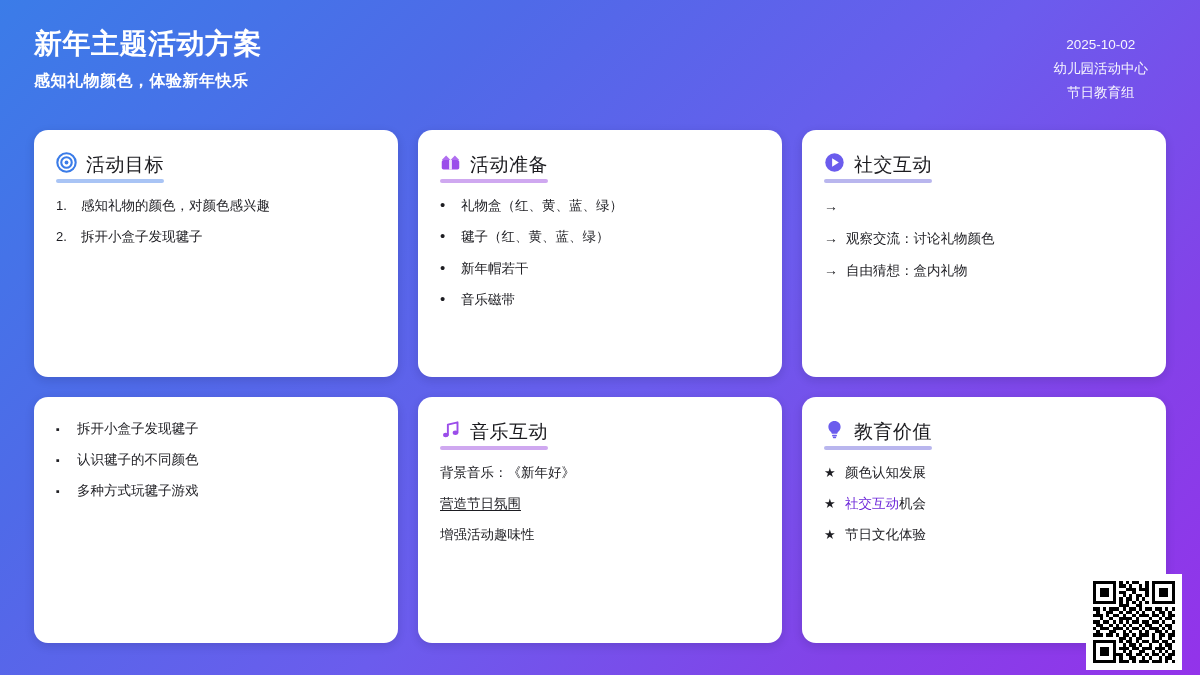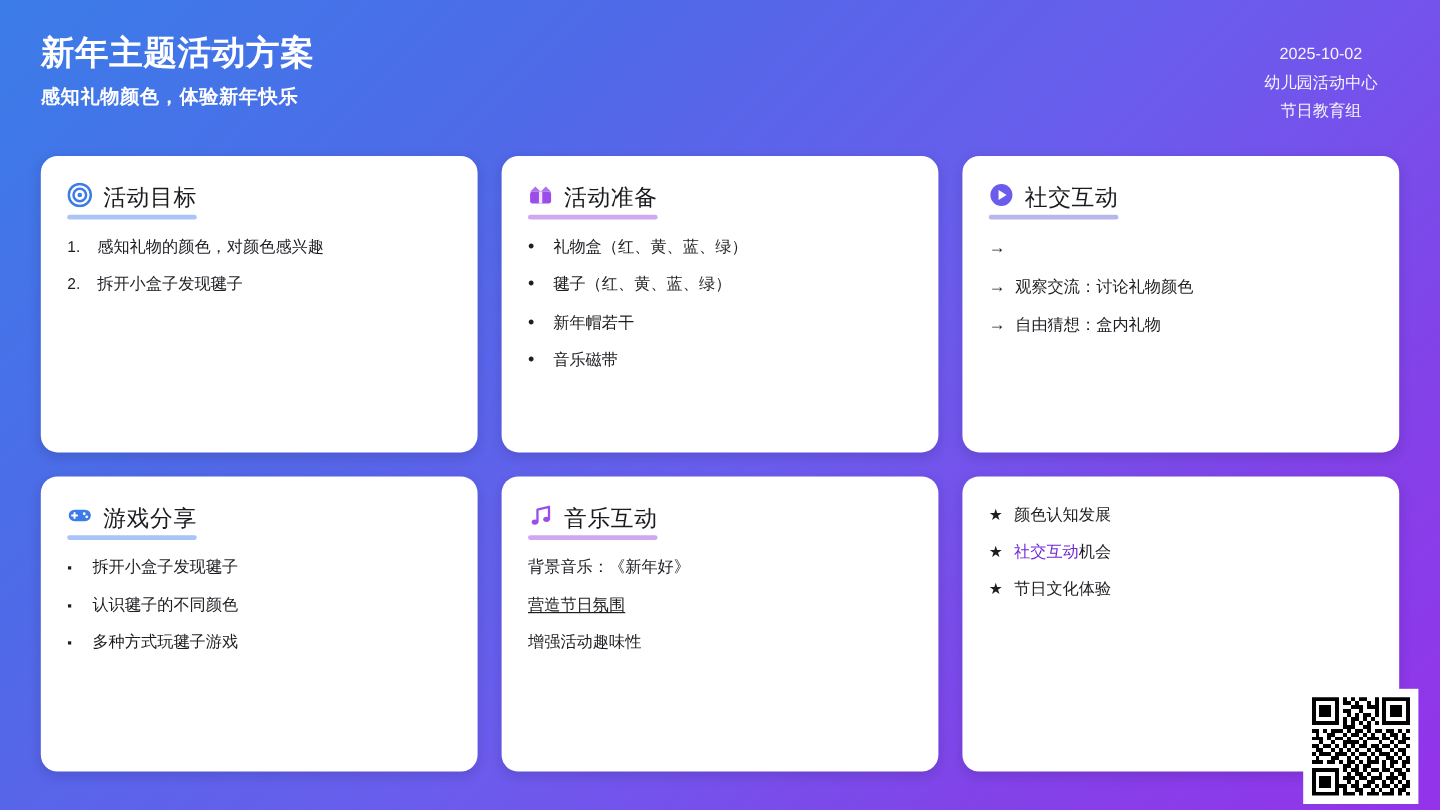--- a/index.html
+++ b/index.html
@@ -199,31 +199,21 @@
         </li>
         <li>
           <span class="marker arrow">→</span>
           <span class="txt">观察交流：讨论礼物颜色</span>
         </li>
         <li>
           <span class="marker arrow">→</span>
           <span class="txt">自由猜想：盒内礼物</span>
         </li>
       </ul></div>
-    <div class="card"><div class="card-head" style="--ul: #a9c4f5;">
-        <span style="display: flex;">
-          <svg xmlns="http://www.w3.org/2000/svg" viewBox="0 0 24 24" class="ico">
-            <rect x="1.5" y="6.5" width="21" height="11" rx="5.5" fill="#3b7ce8"></rect>
-            <path d="M7 9.6 L7 14.4 M4.6 12 L9.4 12" stroke="#ffffff" stroke-width="1.9" stroke-linecap="round"></path>
-            <circle cx="16.2" cy="10.4" r="1.35" fill="#ffffff"></circle>
-            <circle cx="18.6" cy="13.4" r="1.35" fill="#ffffff"></circle>
-          </svg>
-        </span>
-        <span class="card-title">游戏分享</span>
-      </div><ul class="items">
+    <div class="card"><ul class="items">
         <li>
           <span class="marker sq">▪</span>
           <span class="txt">拆开小盒子发现毽子</span>
         </li>
         <li>
           <span class="marker sq">▪</span>
           <span class="txt">认识毽子的不同颜色</span>
         </li>
         <li>
           <span class="marker sq">▪</span>
@@ -243,21 +233,30 @@
         <li>
           <span class="txt">背景音乐：《新年好》</span>
         </li>
         <li>
           <span class="txt underline">营造节日氛围</span>
         </li>
         <li>
           <span class="txt">增强活动趣味性</span>
         </li>
       </ul></div>
-    <div class="card"><ul class="items">
+    <div class="card"><div class="card-head" style="--ul: #b9b6ee;">
+        <span style="display: flex;">
+          <svg xmlns="http://www.w3.org/2000/svg" viewBox="0 0 24 24" class="ico">
+            <path d="M12 2.2 C7.9 2.2 5 5.2 5 9 c0 2.7 1.6 4.4 2.7 5.6 .8 .9 1.1 1.5 1.2 2.3 h6.2 c.1-.8 .4-1.4 1.2-2.3 C17.4 13.4 19 11.7 19 9 c0-3.8-2.9-6.8-7-6.8Z" fill="#6b5ced"></path>
+            <rect x="9.2" y="18" width="5.6" height="1.9" rx="0.9" fill="#6b5ced"></rect>
+            <rect x="10.1" y="20.4" width="3.8" height="1.6" rx="0.8" fill="#6b5ced"></rect>
+          </svg>
+        </span>
+        <span class="card-title">教育价值</span>
+      </div><ul class="items">
         <li>
           <span class="marker star">★</span>
           <span class="txt">颜色认知发展</span>
         </li>
         <li>
           <span class="marker star">★</span>
           <span class="txt"><span class="link">社交互动</span><span>机会</span></span>
         </li>
         <li>
           <span class="marker star">★</span>

